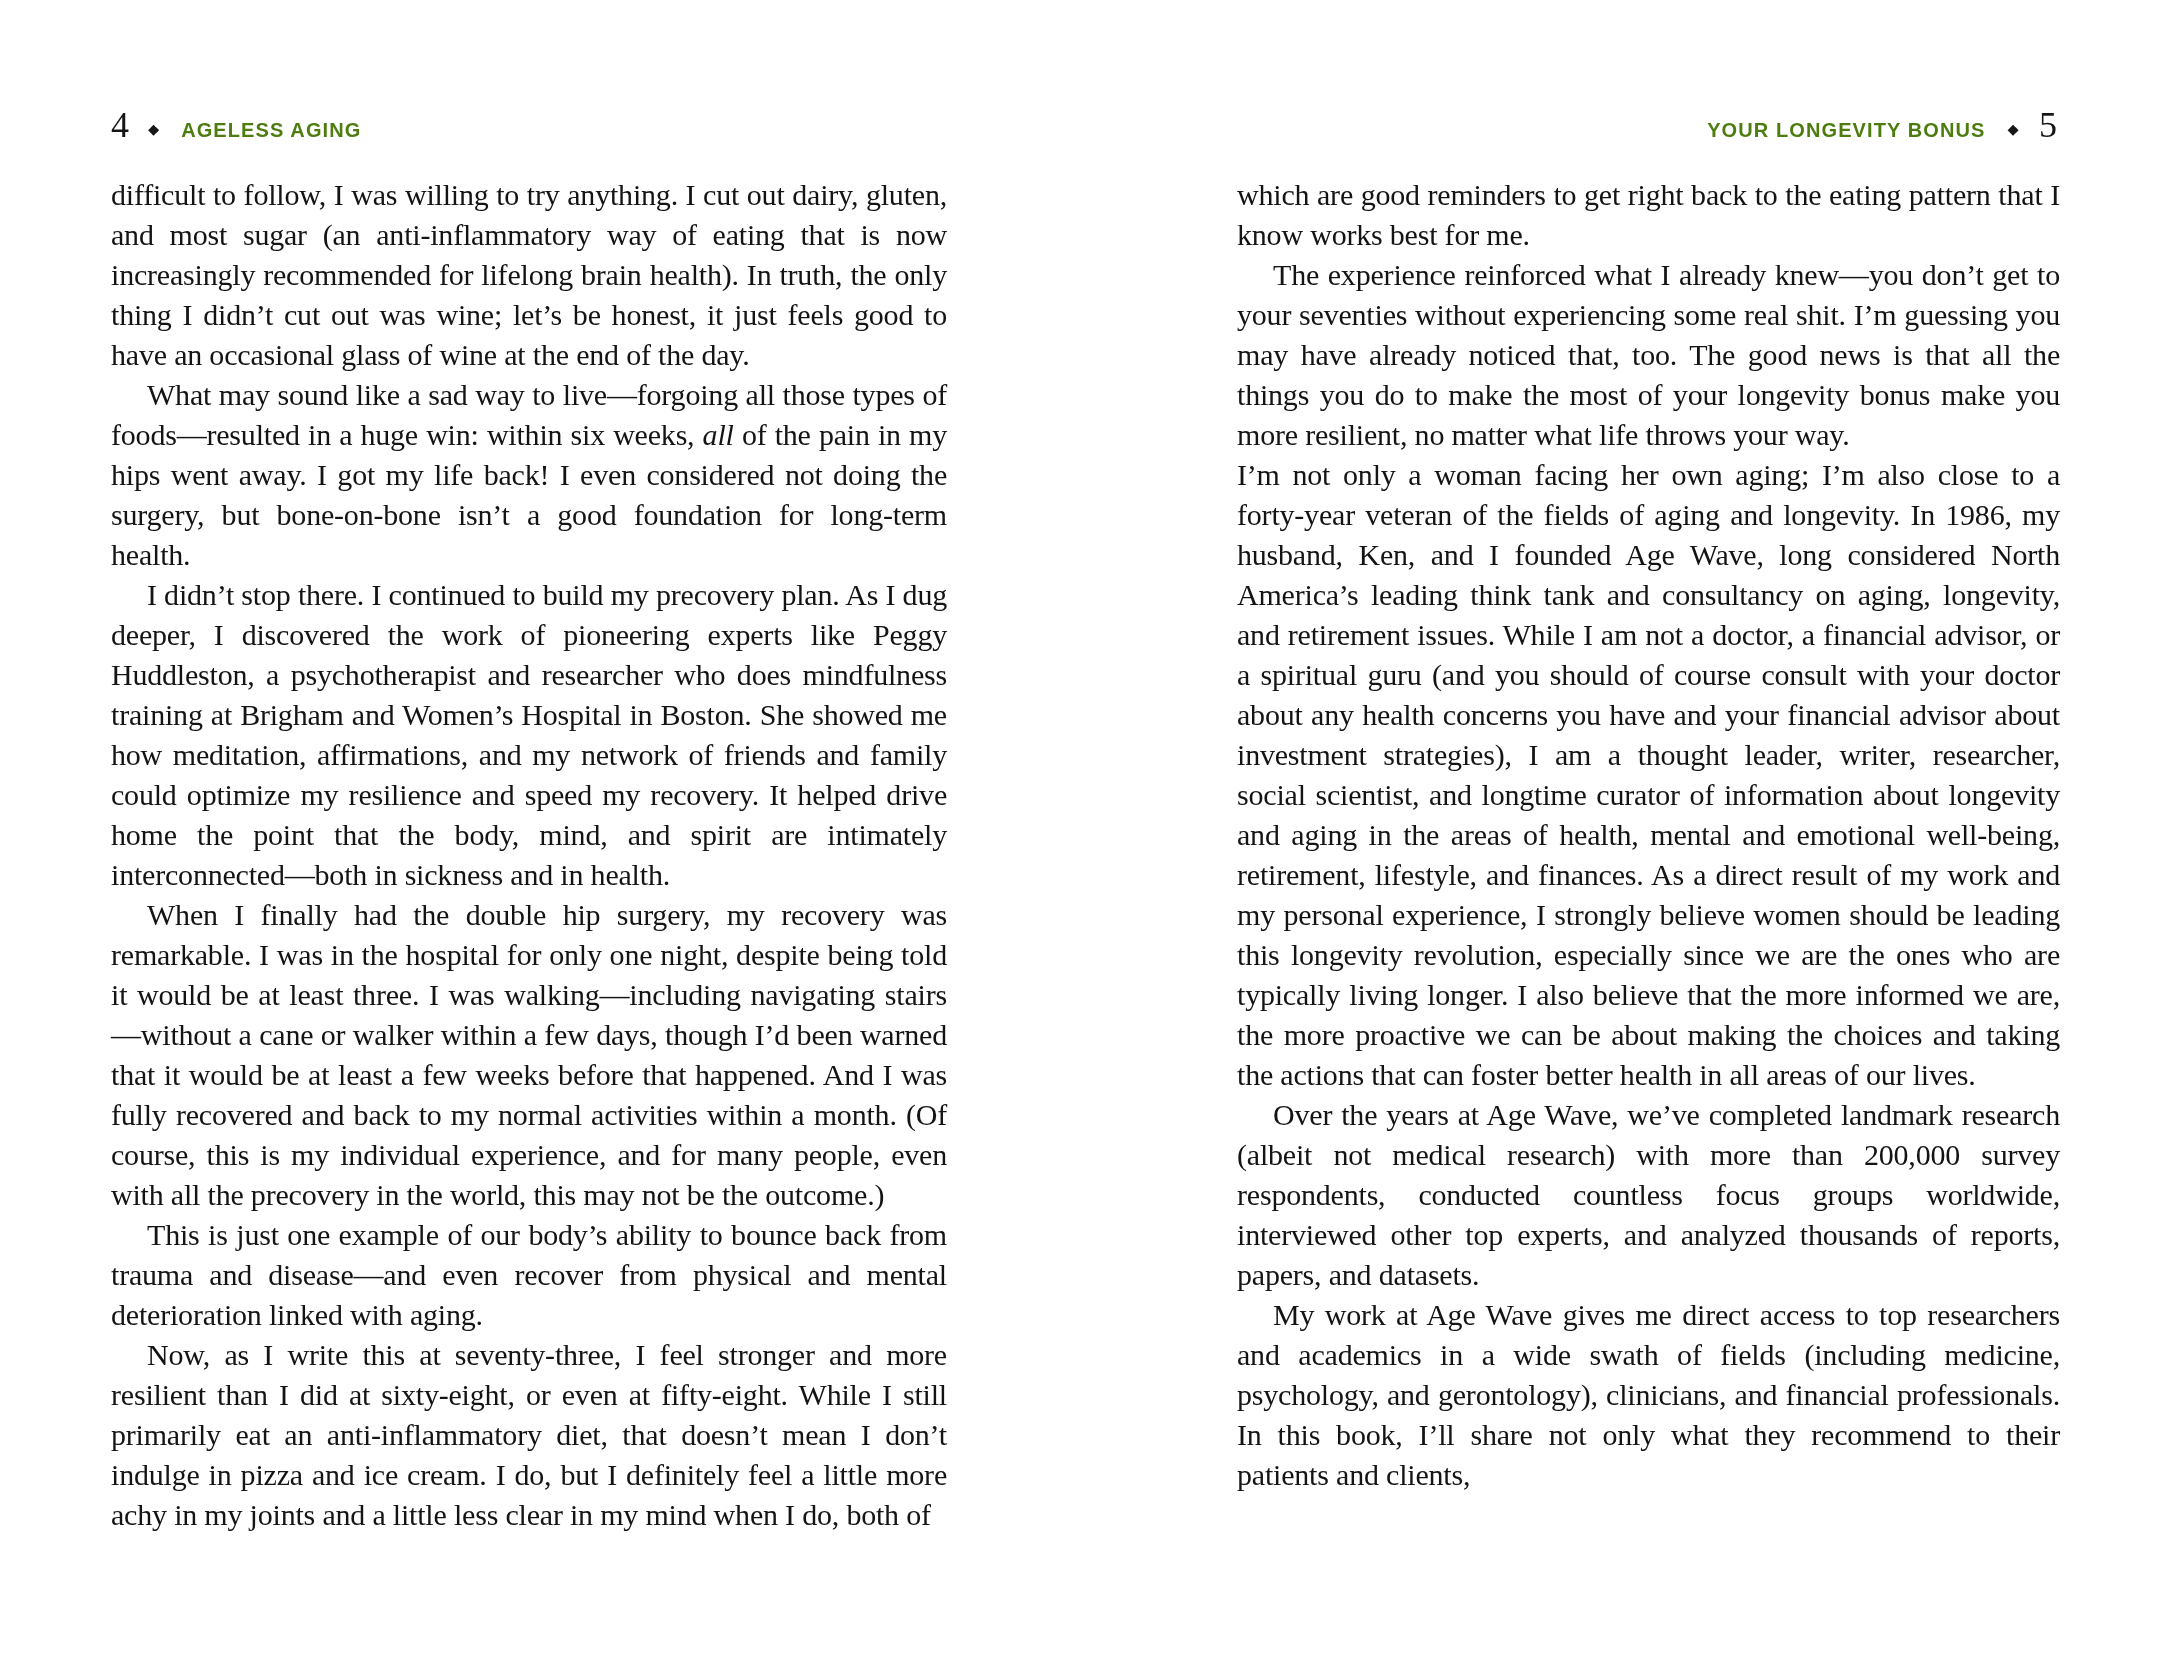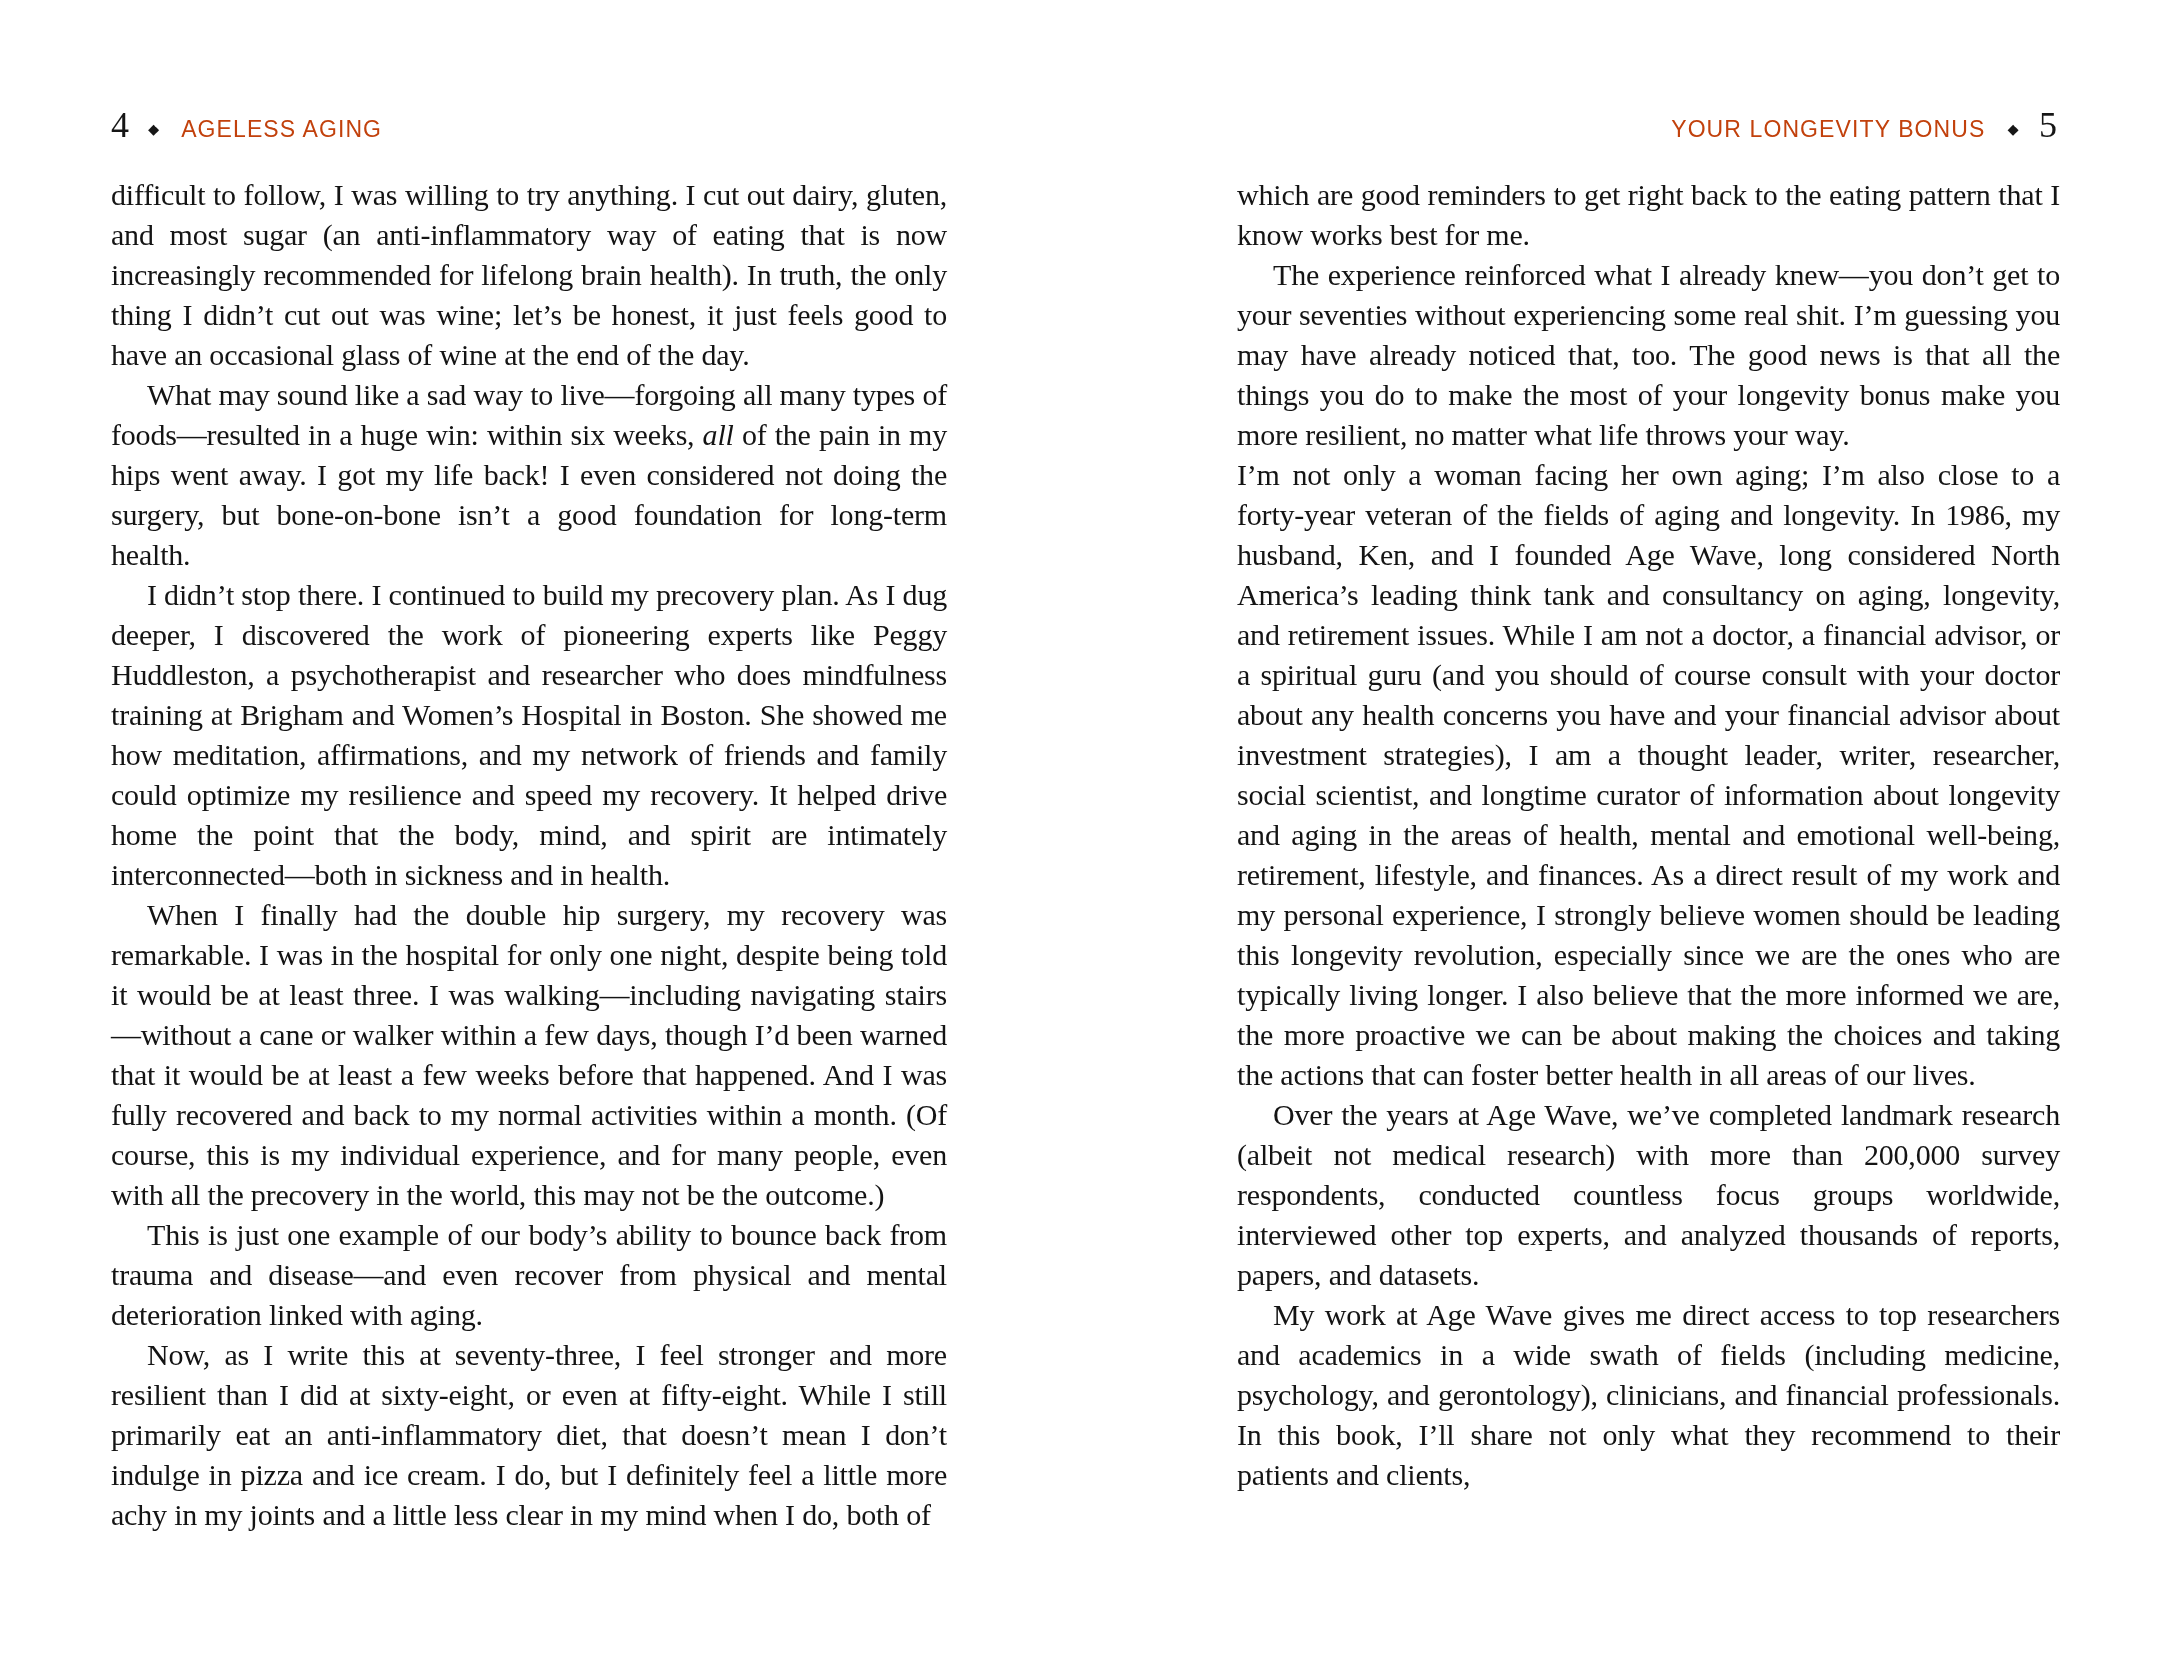--- a/index.html
+++ b/index.html
@@ -27,24 +27,24 @@
   .running-header.left  { left: 111px; }
   .running-header.right { right: 124px; }
   .folio {
     font-family: "Liberation Serif", serif;
     font-size: 36px;
     font-weight: 400;
     color: #161616;
   }
   .rh-title {
     font-family: "Liberation Sans", sans-serif;
-    font-size: 23px;
-    font-weight: 400;
+    font-size: 20px;
+    font-weight: 700;
     letter-spacing: 1.1px;
-    color: #c2410c;
+    color: #4d7c0f;
   }
   .rh-diamond {
     font-size: 14.5px;
     position: relative;
     top: -2.6px;
     color: #161616;
   }
   .running-header.left .folio        { margin-right: 19px; }
   .running-header.left .rh-diamond   { margin-right: 22px; }
   .running-header.right .rh-title    { margin-right: 22px; }
@@ -90,21 +90,21 @@
   </div>
 
   <div class="running-header right">
     <span class="rh-title">YOUR LONGEVITY BONUS</span>
     <span class="rh-diamond">◆</span>
     <span class="folio">5</span>
   </div>
 
   <div class="text-column col-left">
       <p class="body-para"><span>difficult to follow, I was willing to try anything. I cut out dairy, gluten, and most sugar (an anti-inflammatory way of eating that is now increasingly recommended for lifelong brain health). In truth, the only thing I didn’t cut out was wine; let’s be honest, it just feels good to have an occasional glass of wine at the end of the day.</span></p>
-      <p class="body-para indent"><span>What may sound like a sad way to live—forgoing all many types of foods—resulted in a huge win: within six weeks, </span><span class="italic">all</span><span> of the pain in my hips went away. I got my life back! I even considered not doing the surgery, but bone-on-bone isn’t a good foundation for long-term health.</span></p>
+      <p class="body-para indent"><span>What may sound like a sad way to live—forgoing all those types of foods—resulted in a huge win: within six weeks, </span><span class="italic">all</span><span> of the pain in my hips went away. I got my life back! I even considered not doing the surgery, but bone-on-bone isn’t a good foundation for long-term health.</span></p>
       <p class="body-para indent"><span>I didn’t stop there. I continued to build my precovery plan. As I dug deeper, I discovered the work of pioneering experts like Peggy Huddleston, a psychotherapist and researcher who does mindfulness training at Brigham and Women’s Hospital in Boston. She showed me how meditation, affirmations, and my network of friends and family could optimize my resilience and speed my recovery. It helped drive home the point that the body, mind, and spirit are intimately interconnected—both in sickness and in health.</span></p>
       <p class="body-para indent"><span>When I finally had the double hip surgery, my recovery was remarkable. I was in the hospital for only one night, despite being told it would be at least three. I was walking—including navigating stairs—without a cane or walker within a few days, though I’d been warned that it would be at least a few weeks before that happened. And I was fully recovered and back to my normal activities within a month. (Of course, this is my individual experience, and for many people, even with all the precovery in the world, this may not be the outcome.)</span></p>
       <p class="body-para indent"><span>This is just one example of our body’s ability to bounce back from trauma and disease—and even recover from physical and mental deterioration linked with aging.</span></p>
       <p class="body-para indent"><span>Now, as I write this at seventy-three, I feel stronger and more resilient than I did at sixty-eight, or even at fifty-eight. While I still primarily eat an anti-inflammatory diet, that doesn’t mean I don’t indulge in pizza and ice cream. I do, but I definitely feel a little more achy in my joints and a little less clear in my mind when I do, both of</span></p>
     </div>
 
   <div class="text-column col-right">
       <p class="body-para"><span>which are good reminders to get right back to the eating pattern that I know works best for me.</span></p>
       <p class="body-para indent"><span>The experience reinforced what I already knew—you don’t get to your seventies without experiencing some real shit. I’m guessing you may have already noticed that, too. The good news is that all the things you do to make the most of your longevity bonus make you more resilient, no matter what life throws your way.</span></p>
       <p class="body-para"><span>I’m not only a woman facing her own aging; I’m also close to a forty-year veteran of the fields of aging and longevity. In 1986, my husband, Ken, and I founded Age Wave, long considered North America’s leading think tank and consultancy on aging, longevity, and retirement issues. While I am not a doctor, a financial advisor, or a spiritual guru (and you should of course consult with your doctor about any health concerns you have and your financial advisor about investment strategies), I am a thought leader, writer, researcher, social scientist, and longtime curator of information about longevity and aging in the areas of health, mental and emotional well-being, retirement, lifestyle, and finances. As a direct result of my work and my personal experience, I strongly believe women should be leading this longevity revolution, especially since we are the ones who are typically living longer. I also believe that the more informed we are, the more proactive we can be about making the choices and taking the actions that can foster better health in all areas of our lives.</span></p>

